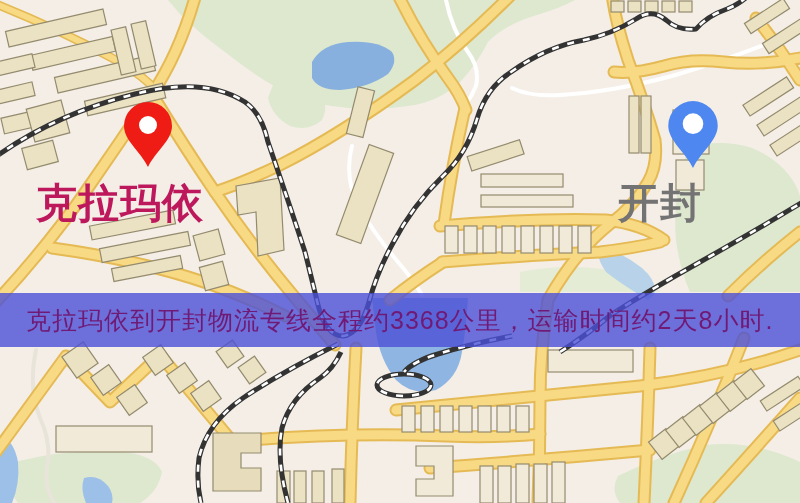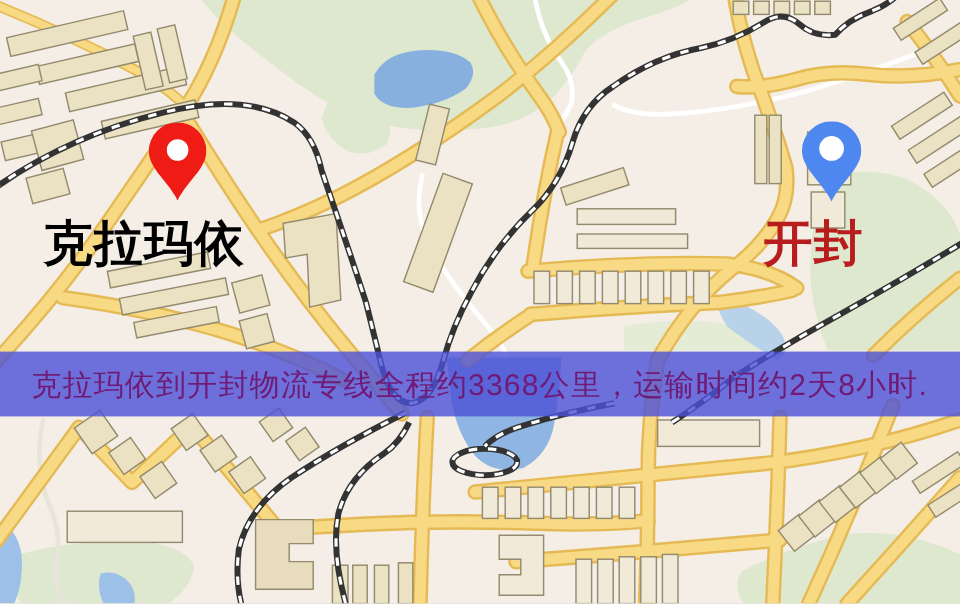--- a/index.html
+++ b/index.html
@@ -9,22 +9,22 @@
     background:#f4eee6;
   }
   .map-bg{position:absolute;left:0;top:0;width:800px;height:503px;display:block;}
   .pin{position:absolute;display:block;filter:none;}
   .pin-origin{left:124px;top:102px;width:48px;height:66px;}
   .pin-destination{left:668px;top:101px;width:50px;height:68px;}
   .place-label{
     position:absolute;font-weight:bold;font-size:41px;line-height:1;
     letter-spacing:1px;white-space:nowrap;
   }
-  .label-origin{left:36px;top:183px;color:#000000;}
-  .label-destination{left:636px;top:183px;color:#b91c1c;}
+  .label-origin{left:36px;top:183px;color:#be185d;}
+  .label-destination{left:618px;top:183px;color:#737373;}
   .banner{
     position:absolute;left:0;top:293px;width:800px;height:54px;
     background:rgba(75,80,215,0.80);
     display:flex;align-items:center;
   }
   .banner-text{
     color:#701a75;font-size:25px;letter-spacing:1px;
     padding-left:26px;white-space:nowrap;
   }
 </style>

